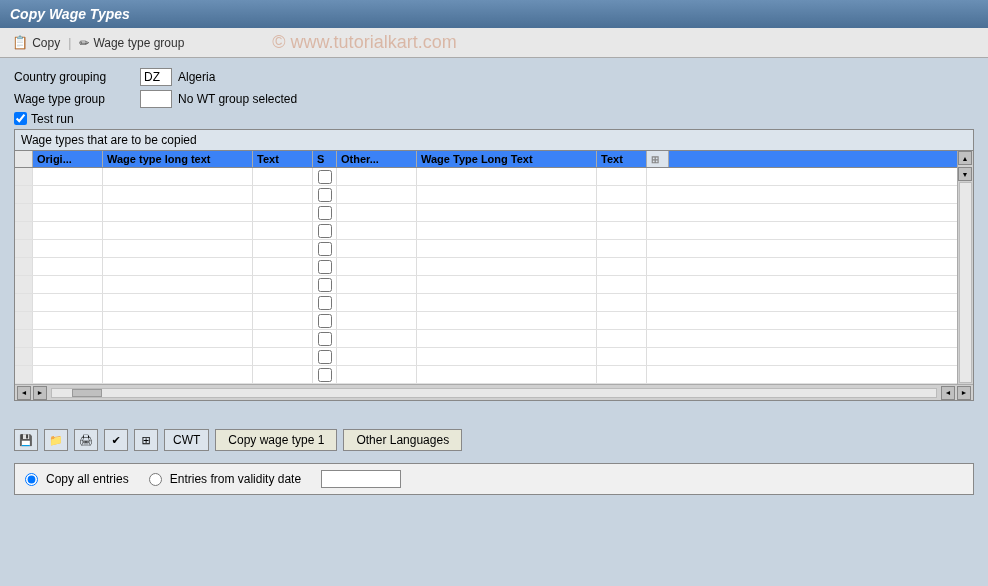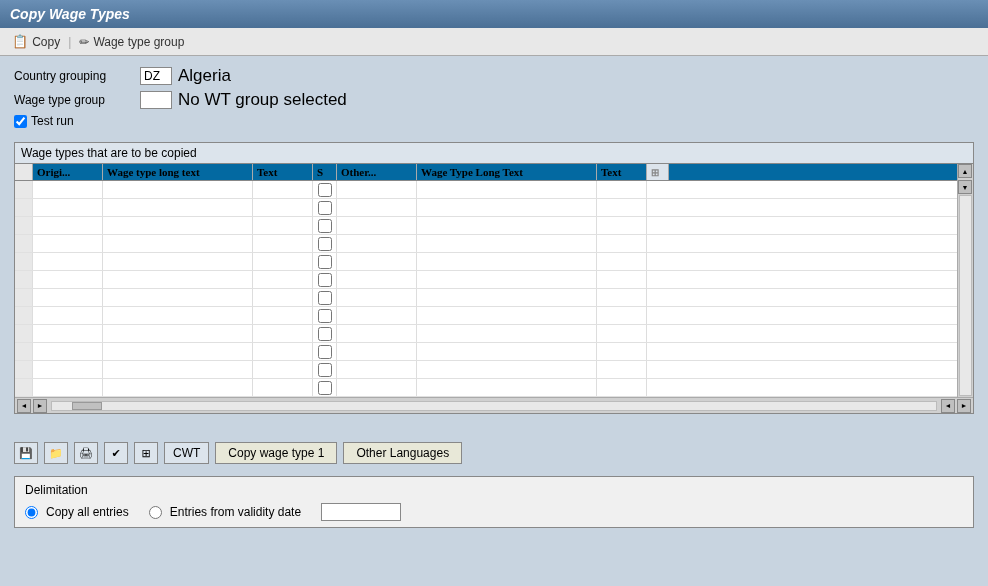--- a/index.html
+++ b/index.html
@@ -68,47 +68,46 @@
     }
     .form-input-wide {
       border: 1px solid #888;
       background: white;
       padding: 1px 3px;
       font-size: 12px;
       width: 32px;
       height: 18px;
     }
     .form-value {
-      font-size: 17px;
+      font-size: 12px;
     }
     .checkbox-row {
       display: flex;
-      align-items: flex-end;
+      align-items: flex-start;
       gap: 4px;
-      margin-bottom: 14px;
+      margin-bottom: 3px;
       margin-left: 0;
     }
     .table-section {
       border: 1px solid #888;
       background: #f0f0f0;
       margin-bottom: 24px;
     }
     .table-title {
       background: #dce4ec;
       padding: 3px 6px;
       font-size: 12px;
       border-bottom: 1px solid #888;
     }
     .table-header {
       display: flex;
-      background: #0369a1;
+      background: #3b82f6;
       border-bottom: 1px solid #888;
       font-size: 11px;
       font-weight: bold;
-      font-family: Liberation Serif, serif;
     }
     .table-header-cell {
       padding: 2px 4px;
       border-right: 1px solid #aaa;
       flex-shrink: 0;
     }
     .table-body {
       background: white;
       position: relative;
     }
@@ -254,20 +253,21 @@
 <div class="toolbar">
   <button class="toolbar-btn">
     <span style="font-size:13px;">📋</span>
     <span>Copy</span>
   </button>
   <span style="color:#aaa;">|</span>
   <button class="toolbar-btn">
     <span style="font-size:12px;">✏</span>
     <span>Wage type group</span>
   </button>
+  <span class="watermark">© www.tutorialkart.com</span>
 </div>
 
 <div class="main-content">
 
   <div class="form-row">
     <span class="form-label">Country grouping</span>
     <input class="form-input" type="text" value="DZ" style="">
     <span class="form-value">Algeria</span>
   </div>
   <div class="form-row">
@@ -486,21 +486,20 @@
     </div>
     <div class="action-btn">
       <span>Copy wage type 1</span>
     </div>
     <div class="action-btn">
       <span>Other Languages</span>
     </div>
   </div>
 
   <div class="delimitation-section">
-    <div class="delimitation-title">Delimitation</div>
     <div class="radio-row">
       <div class="radio-item">
         <input type="radio" name="delimitation" checked="" style="">
         <span>Copy all entries</span>
       </div>
       <div class="radio-item">
         <input type="radio" name="delimitation" style="">
         <span>Entries from validity date</span>
       </div>
       <input type="text" class="date-input" style="">

